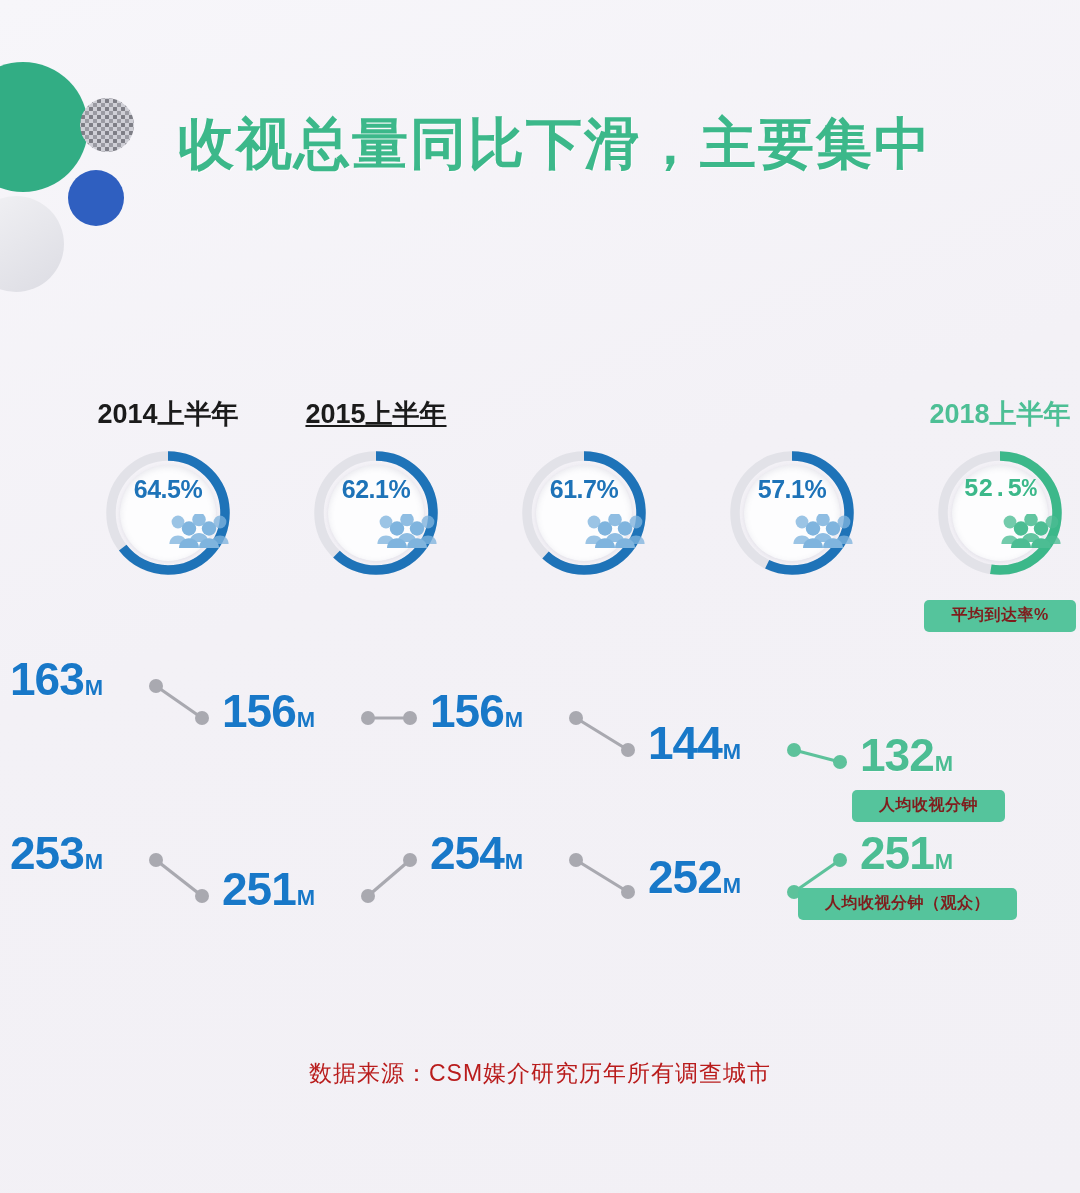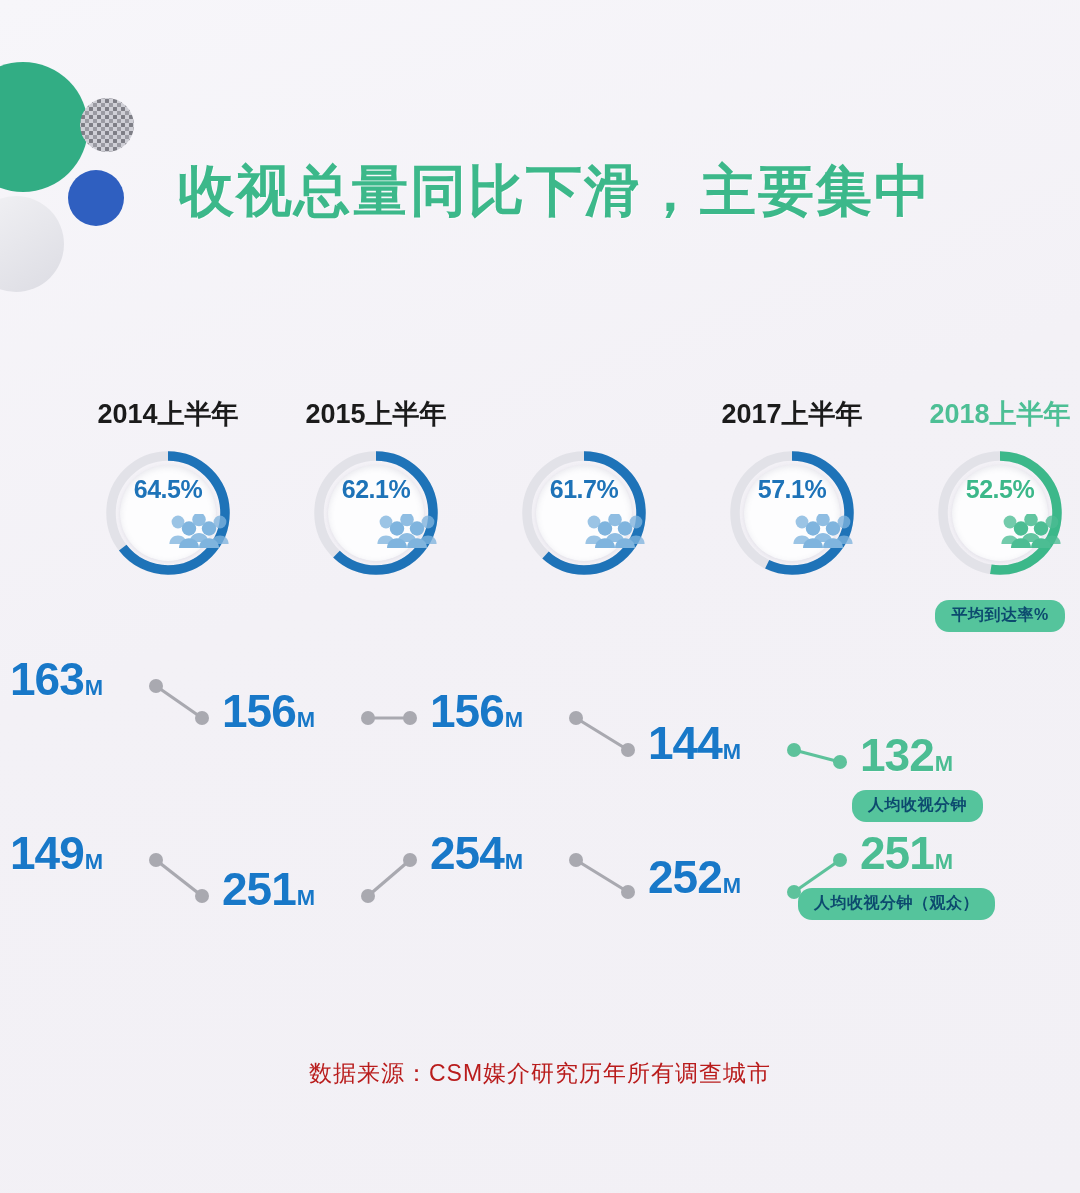--- a/index.html
+++ b/index.html
@@ -20,43 +20,43 @@
       radial-gradient(circle at 3px 3px,#9a9aa2 2.1px,transparent 2.4px) 4px 4px/8px 8px,
       #cfcfd6;}
   #deco-blue{left:68px;top:170px;width:56px;height:56px;background:#2f5fc0;}
   #deco-gray{left:-32px;top:196px;width:96px;height:96px;
     background:linear-gradient(145deg,#f2f2f5,#dcdce3);}
 
   
   #title{position:absolute;left:178px;top:108px;width:820px;
     color:#3cb88a;font-size:56px;font-weight:bold;line-height:1.28;
     letter-spacing:2px;text-shadow:1px 1px 0 rgba(255,255,255,.6);}
-  #title div{white-space:nowrap;margin-top:47px;}
+  #title div{white-space:nowrap;}
 
   
   #year-row{position:absolute;left:0;top:396px;width:1080px;height:40px;}
   .year{position:absolute;top:0;width:216px;text-align:center;
     font-size:27px;font-weight:bold;color:#1b1b1b;letter-spacing:0px;}
   .year.accent{color:#4dbf95;}
 
   
   #donut-row{position:absolute;left:0;top:448px;width:1080px;height:190px;}
   .donut-cell{position:absolute;top:0;width:216px;height:190px;}
   .donut{position:relative;width:130px;height:130px;margin:0 auto;}
   .donut svg{position:absolute;left:0;top:0;}
   .donut .inner{position:absolute;left:17px;top:17px;width:96px;height:96px;
     border-radius:50%;background:#fdfdfe;
     box-shadow:0 2px 6px rgba(90,90,120,.13) inset,0 1px 4px rgba(90,90,120,.10);}
   .pct{position:absolute;left:0;right:0;top:27px;text-align:center;
     font-size:25px;font-weight:bold;color:#1e73b8;letter-spacing:-0.5px;
     text-shadow:0 1px 0 rgba(255,255,255,.8);}
-  .donut.green .pct{color:#3cb88a;}
+  .donut.green .pct{color:#3cb88a;font-family:Liberation Mono, monospace;}
   .people{position:absolute;left:50%;top:66px;transform:translateX(-50%);}
-  .pill{display:inline-block;padding:5px 16px 6px;border-radius:14px;
-    background:#55c49c;color:#0c4a6e;font-size:16px;font-weight:bold;letter-spacing:.5px;
+  .pill{display:inline-block;padding:5px 27px 6px;border-radius:5px;
+    background:#55c49c;color:#7f1d1d;font-size:16px;font-weight:bold;letter-spacing:.5px;
     white-space:nowrap;}
   .donut-caption{position:absolute;left:0;right:0;top:152px;text-align:center;}
 
   
   .metric-row{position:absolute;left:0;width:1080px;height:150px;}
   #metric-row-0{top:640px;}
   #metric-row-1{top:818px;}
   .metric-row svg.links{position:absolute;left:0;top:0;width:1080px;height:150px;}
   .val{position:absolute;font-size:46px;font-weight:bold;color:#1878c8;
     letter-spacing:-1px;white-space:nowrap;
@@ -78,22 +78,21 @@
   <div class="deco" id="deco-dots"></div>
   <div class="deco" id="deco-blue"></div>
   <div class="deco" id="deco-gray"></div>
 
   <div id="title">
     <div>收视总量同比下滑，主要集中</div>
   </div>
 
   <div id="year-row">
       <div class="year" style="left: 60px;">2014上半年</div>
-      <div class="year" style="left: 268px;">2015上半年</div>
-      <div class="year" style="left: 684px;">2017上半年</div>
+      <div class="year" style="left: 268px; text-decoration: underline;">2015上半年</div>
       <div class="year accent" style="left: 892px;">2018上半年</div>
     </div>
 
   <div id="donut-row">
       <div class="donut-cell" style="left: 60px;">
         <div class="donut">
           <svg width="130" height="130">
             <circle cx="65" cy="65" r="57" fill="none" stroke="#e2e2e8" stroke-width="9.5"></circle>
             <circle cx="65" cy="65" r="57" fill="none" stroke="#1e73b8" stroke-width="9.5" stroke-linecap="butt" stroke-dasharray="231.00130781845746 358.1415625092364" transform="rotate(-90 65 65)"></circle>
           </svg>
@@ -245,21 +244,21 @@
         <line x1="368" y1="78" x2="410" y2="42" stroke="#a9a9b0" stroke-width="3.2"></line>
         <circle cx="368" cy="78" r="7" fill="#a9a9b0"></circle>
         <circle cx="410" cy="42" r="7" fill="#a9a9b0"></circle>
         <line x1="576" y1="42" x2="628" y2="74" stroke="#a9a9b0" stroke-width="3.2"></line>
         <circle cx="576" cy="42" r="7" fill="#a9a9b0"></circle>
         <circle cx="628" cy="74" r="7" fill="#a9a9b0"></circle>
         <line x1="794" y1="74" x2="840" y2="42" stroke="#5dc29b" stroke-width="3.2"></line>
         <circle cx="794" cy="74" r="7" fill="#5dc29b"></circle>
         <circle cx="840" cy="42" r="7" fill="#5dc29b"></circle>
       </svg>
-      <div class="val" style="left: 10px; top: 8px;"><span>149</span><span class="u">M</span></div>
+      <div class="val" style="left: 10px; top: 8px;"><span>253</span><span class="u">M</span></div>
       <div class="val" style="left: 222px; top: 44px;"><span>251</span><span class="u">M</span></div>
       <div class="val" style="left: 430px; top: 8px;"><span>254</span><span class="u">M</span></div>
       <div class="val" style="left: 648px; top: 32px;"><span>252</span><span class="u">M</span></div>
       <div class="val green" style="left: 860px; top: 8px;"><span>251</span><span class="u">M</span></div>
       <div class="row-caption" style="left: 798px; top: 70px;"><span class="pill">人均收视分钟（观众）</span></div>
     </div>
 
   <div id="source">数据来源：CSM媒介研究历年所有调查城市</div>
 
 </div>

